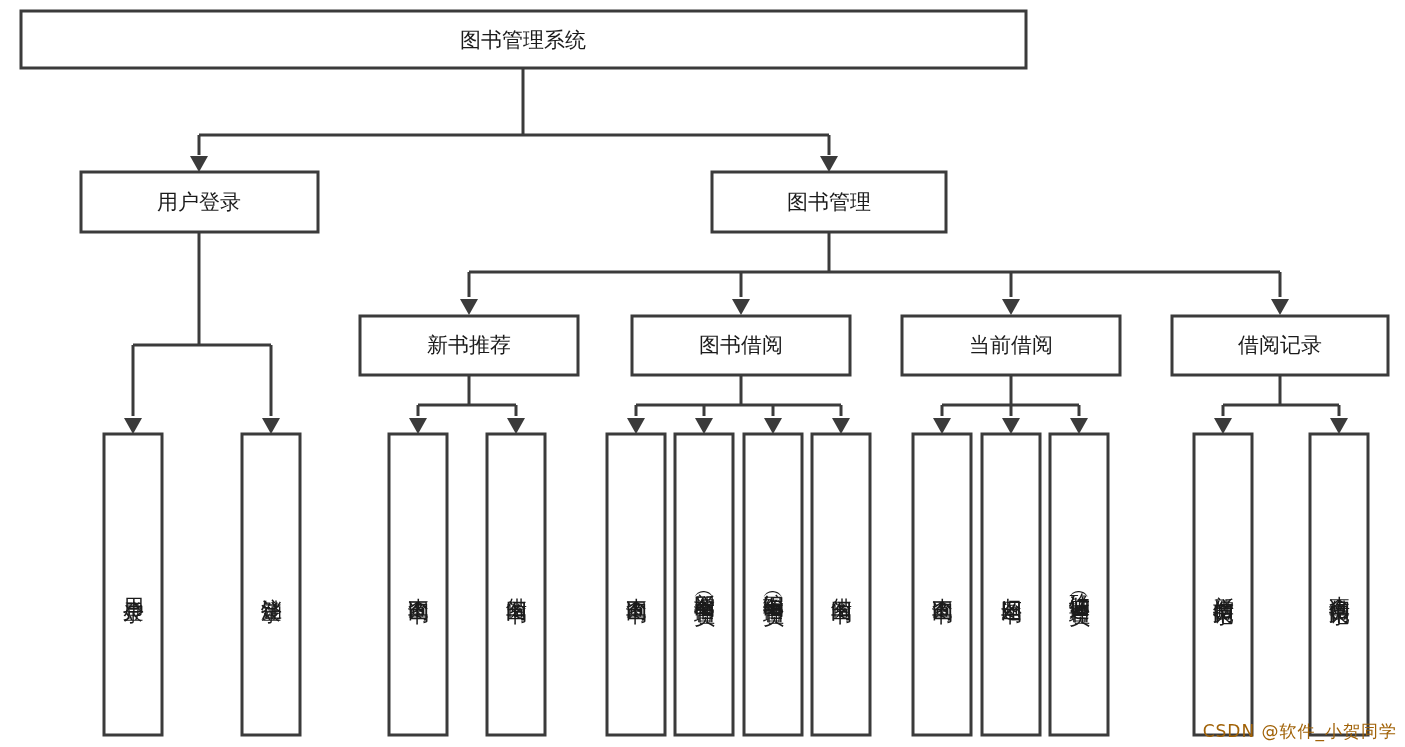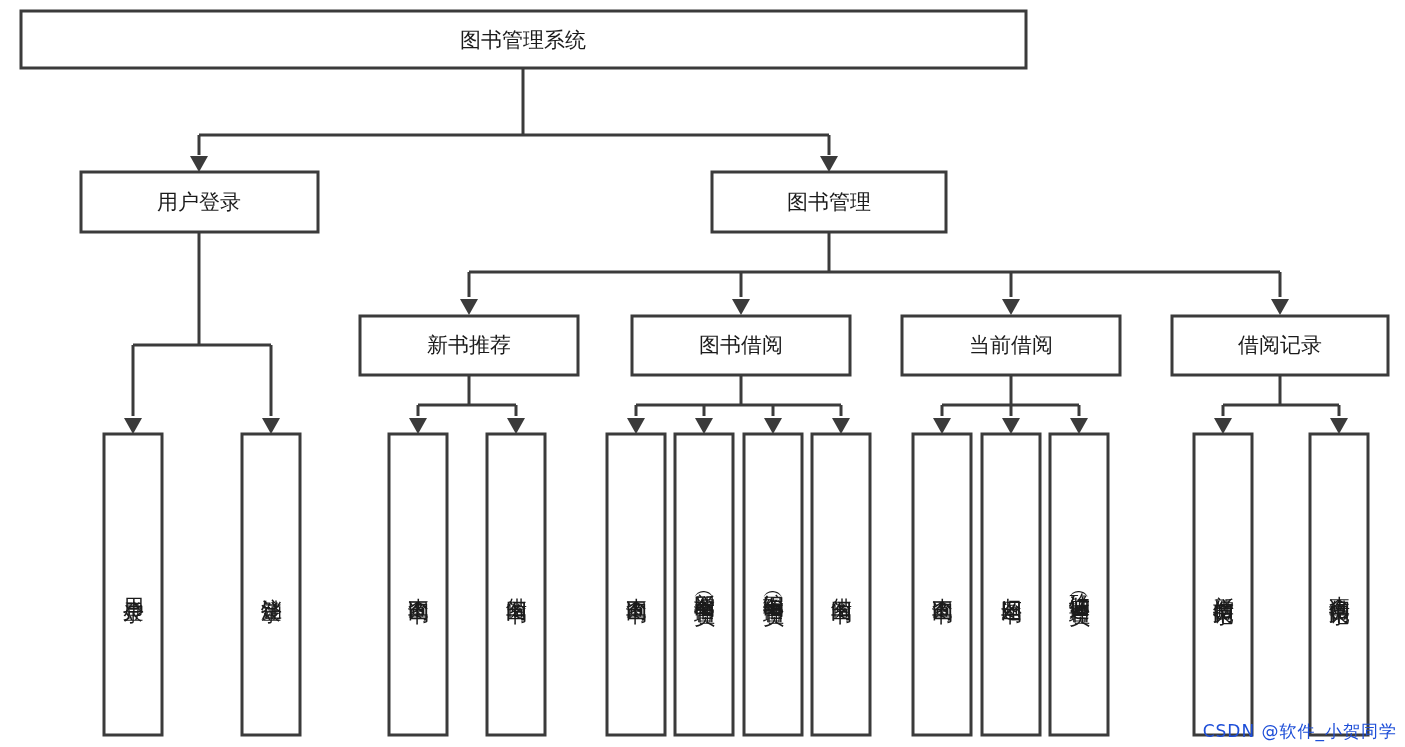--- a/index.html
+++ b/index.html
@@ -64,21 +64,21 @@
     color: #1b1b1b;
     white-space: nowrap;
     box-sizing: border-box;
   }
   .watermark {
     position: absolute;
     right: 8px;
     bottom: 4px;
     font-family: "DejaVu Sans", "Liberation Sans", sans-serif;
     font-size: 17px;
-    color: #1d4ed8;
+    color: #a16207;
     letter-spacing: 1px;
     user-select: none;
     white-space: nowrap;
   }
 </style>
 </head>
 <body>
 
 <svg id="diagram" viewBox="0 0 1405 747" xmlns="http://www.w3.org/2000/svg">
 

